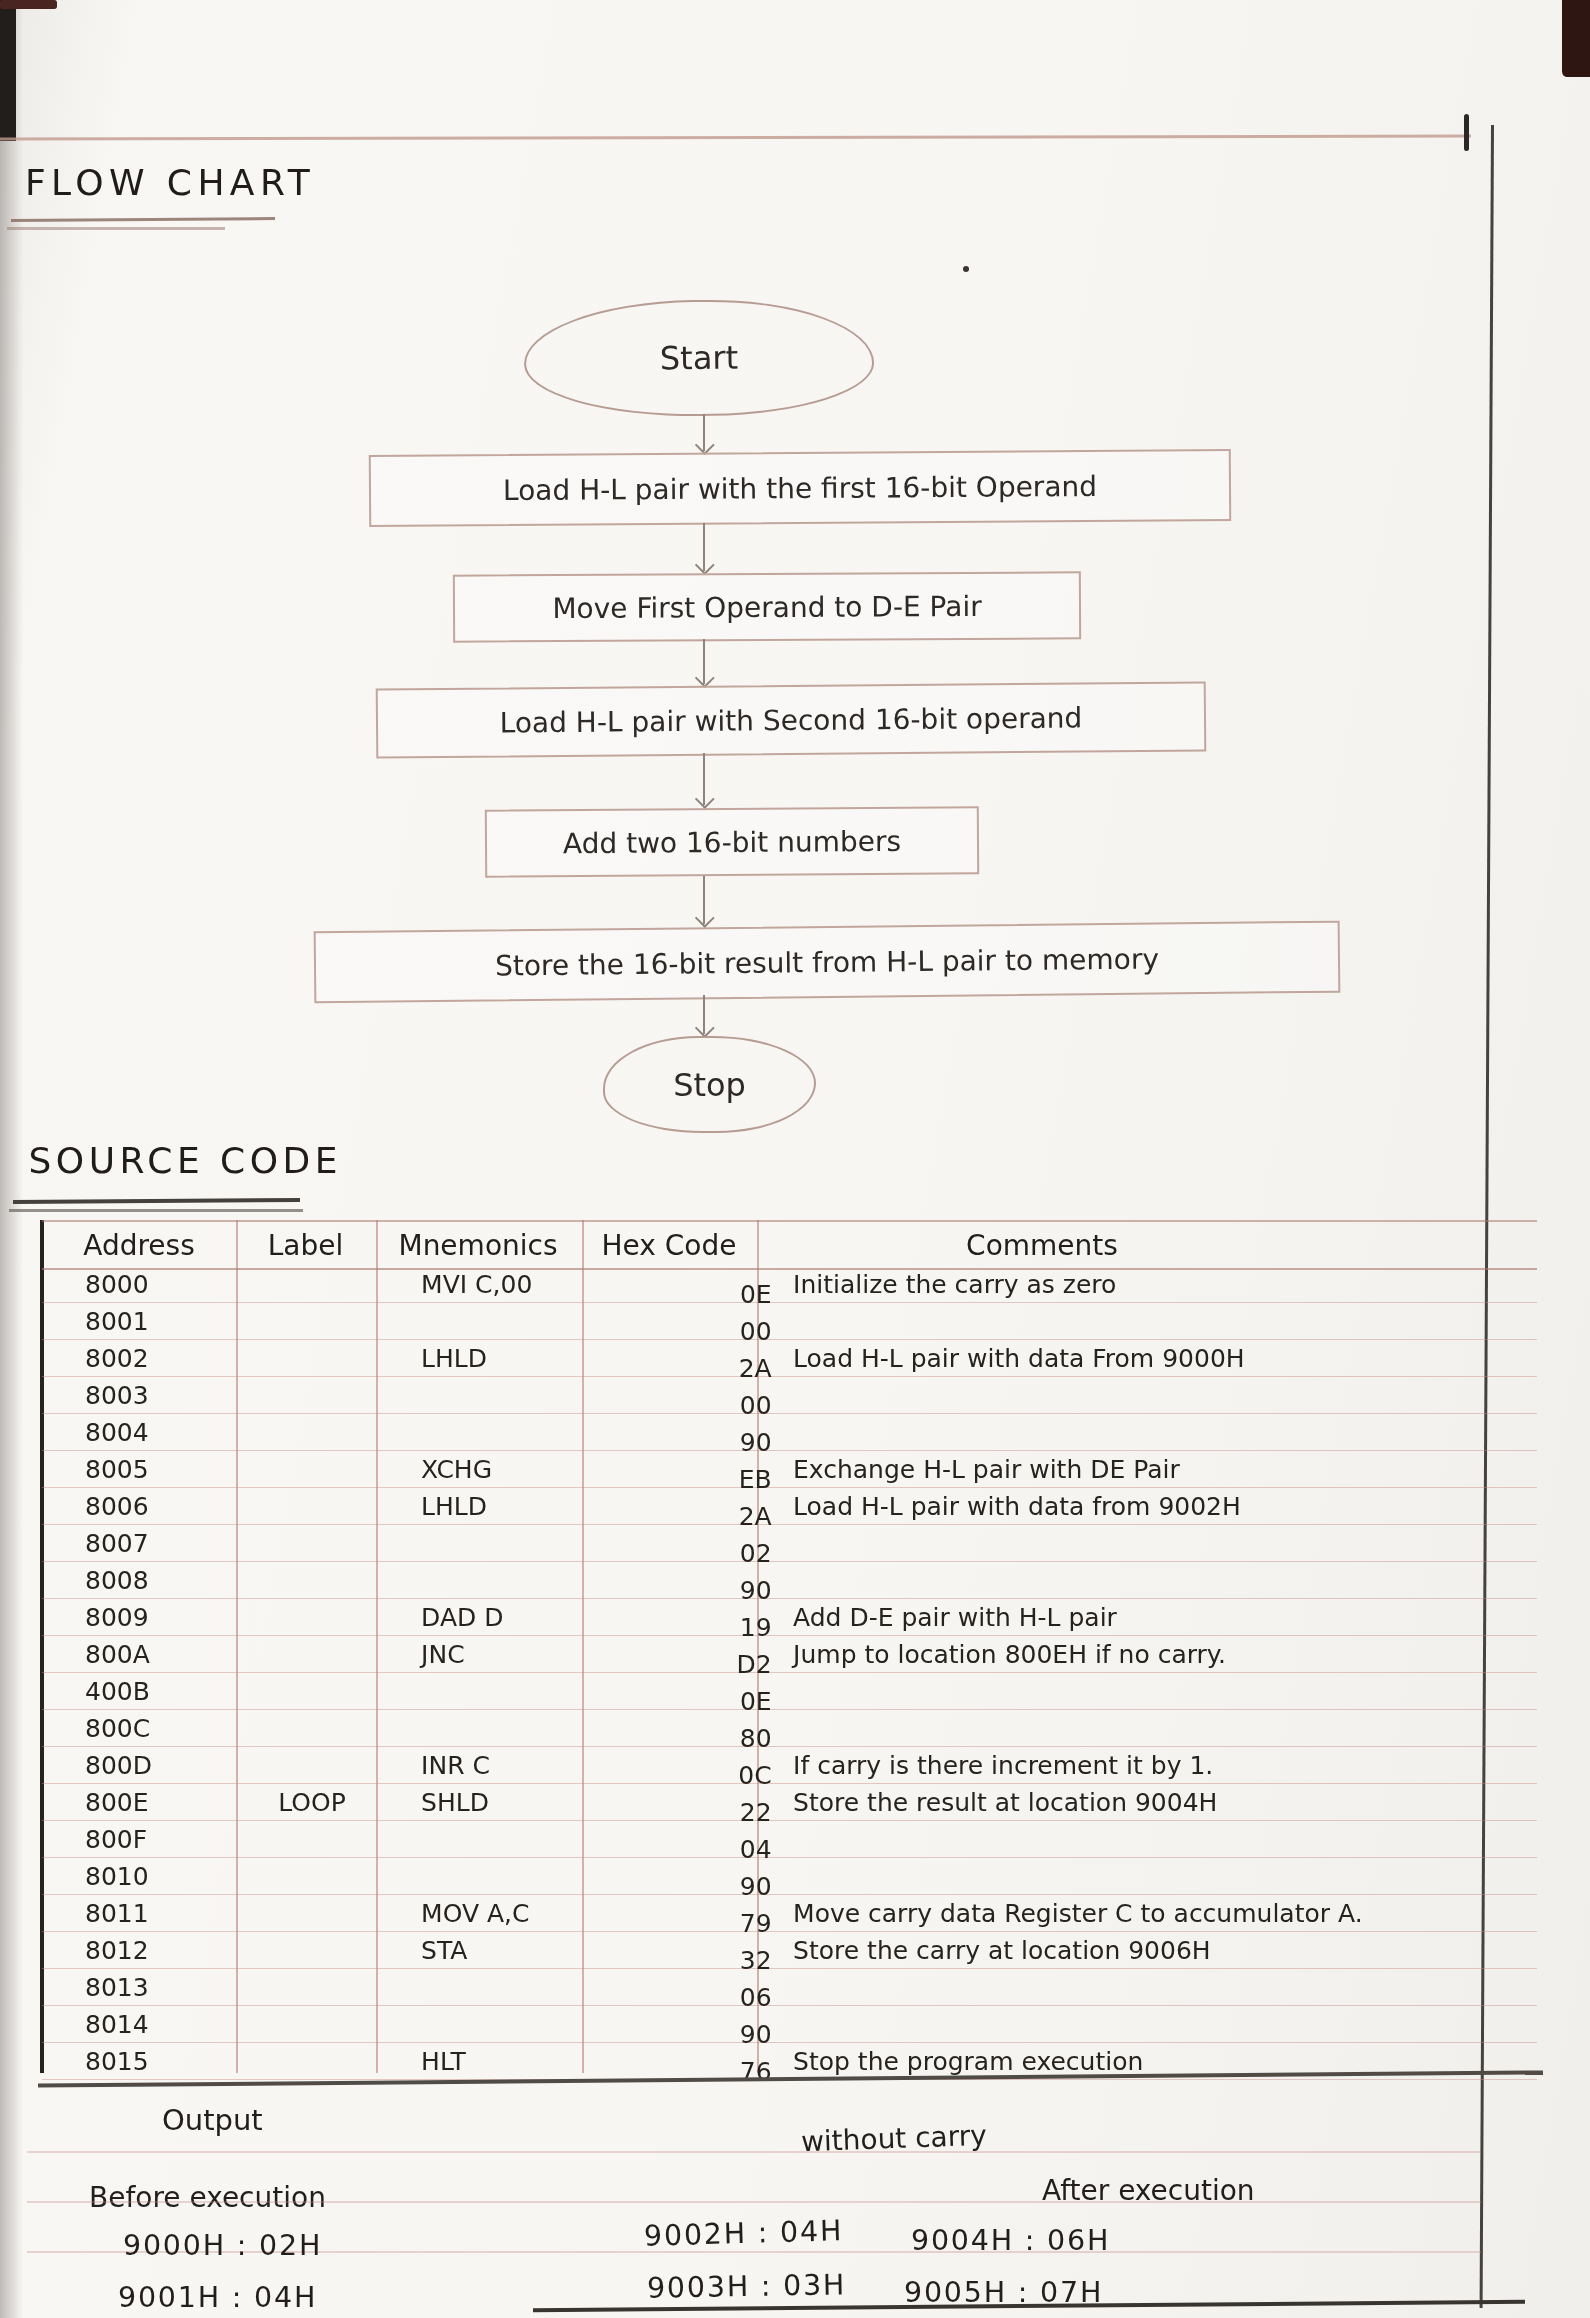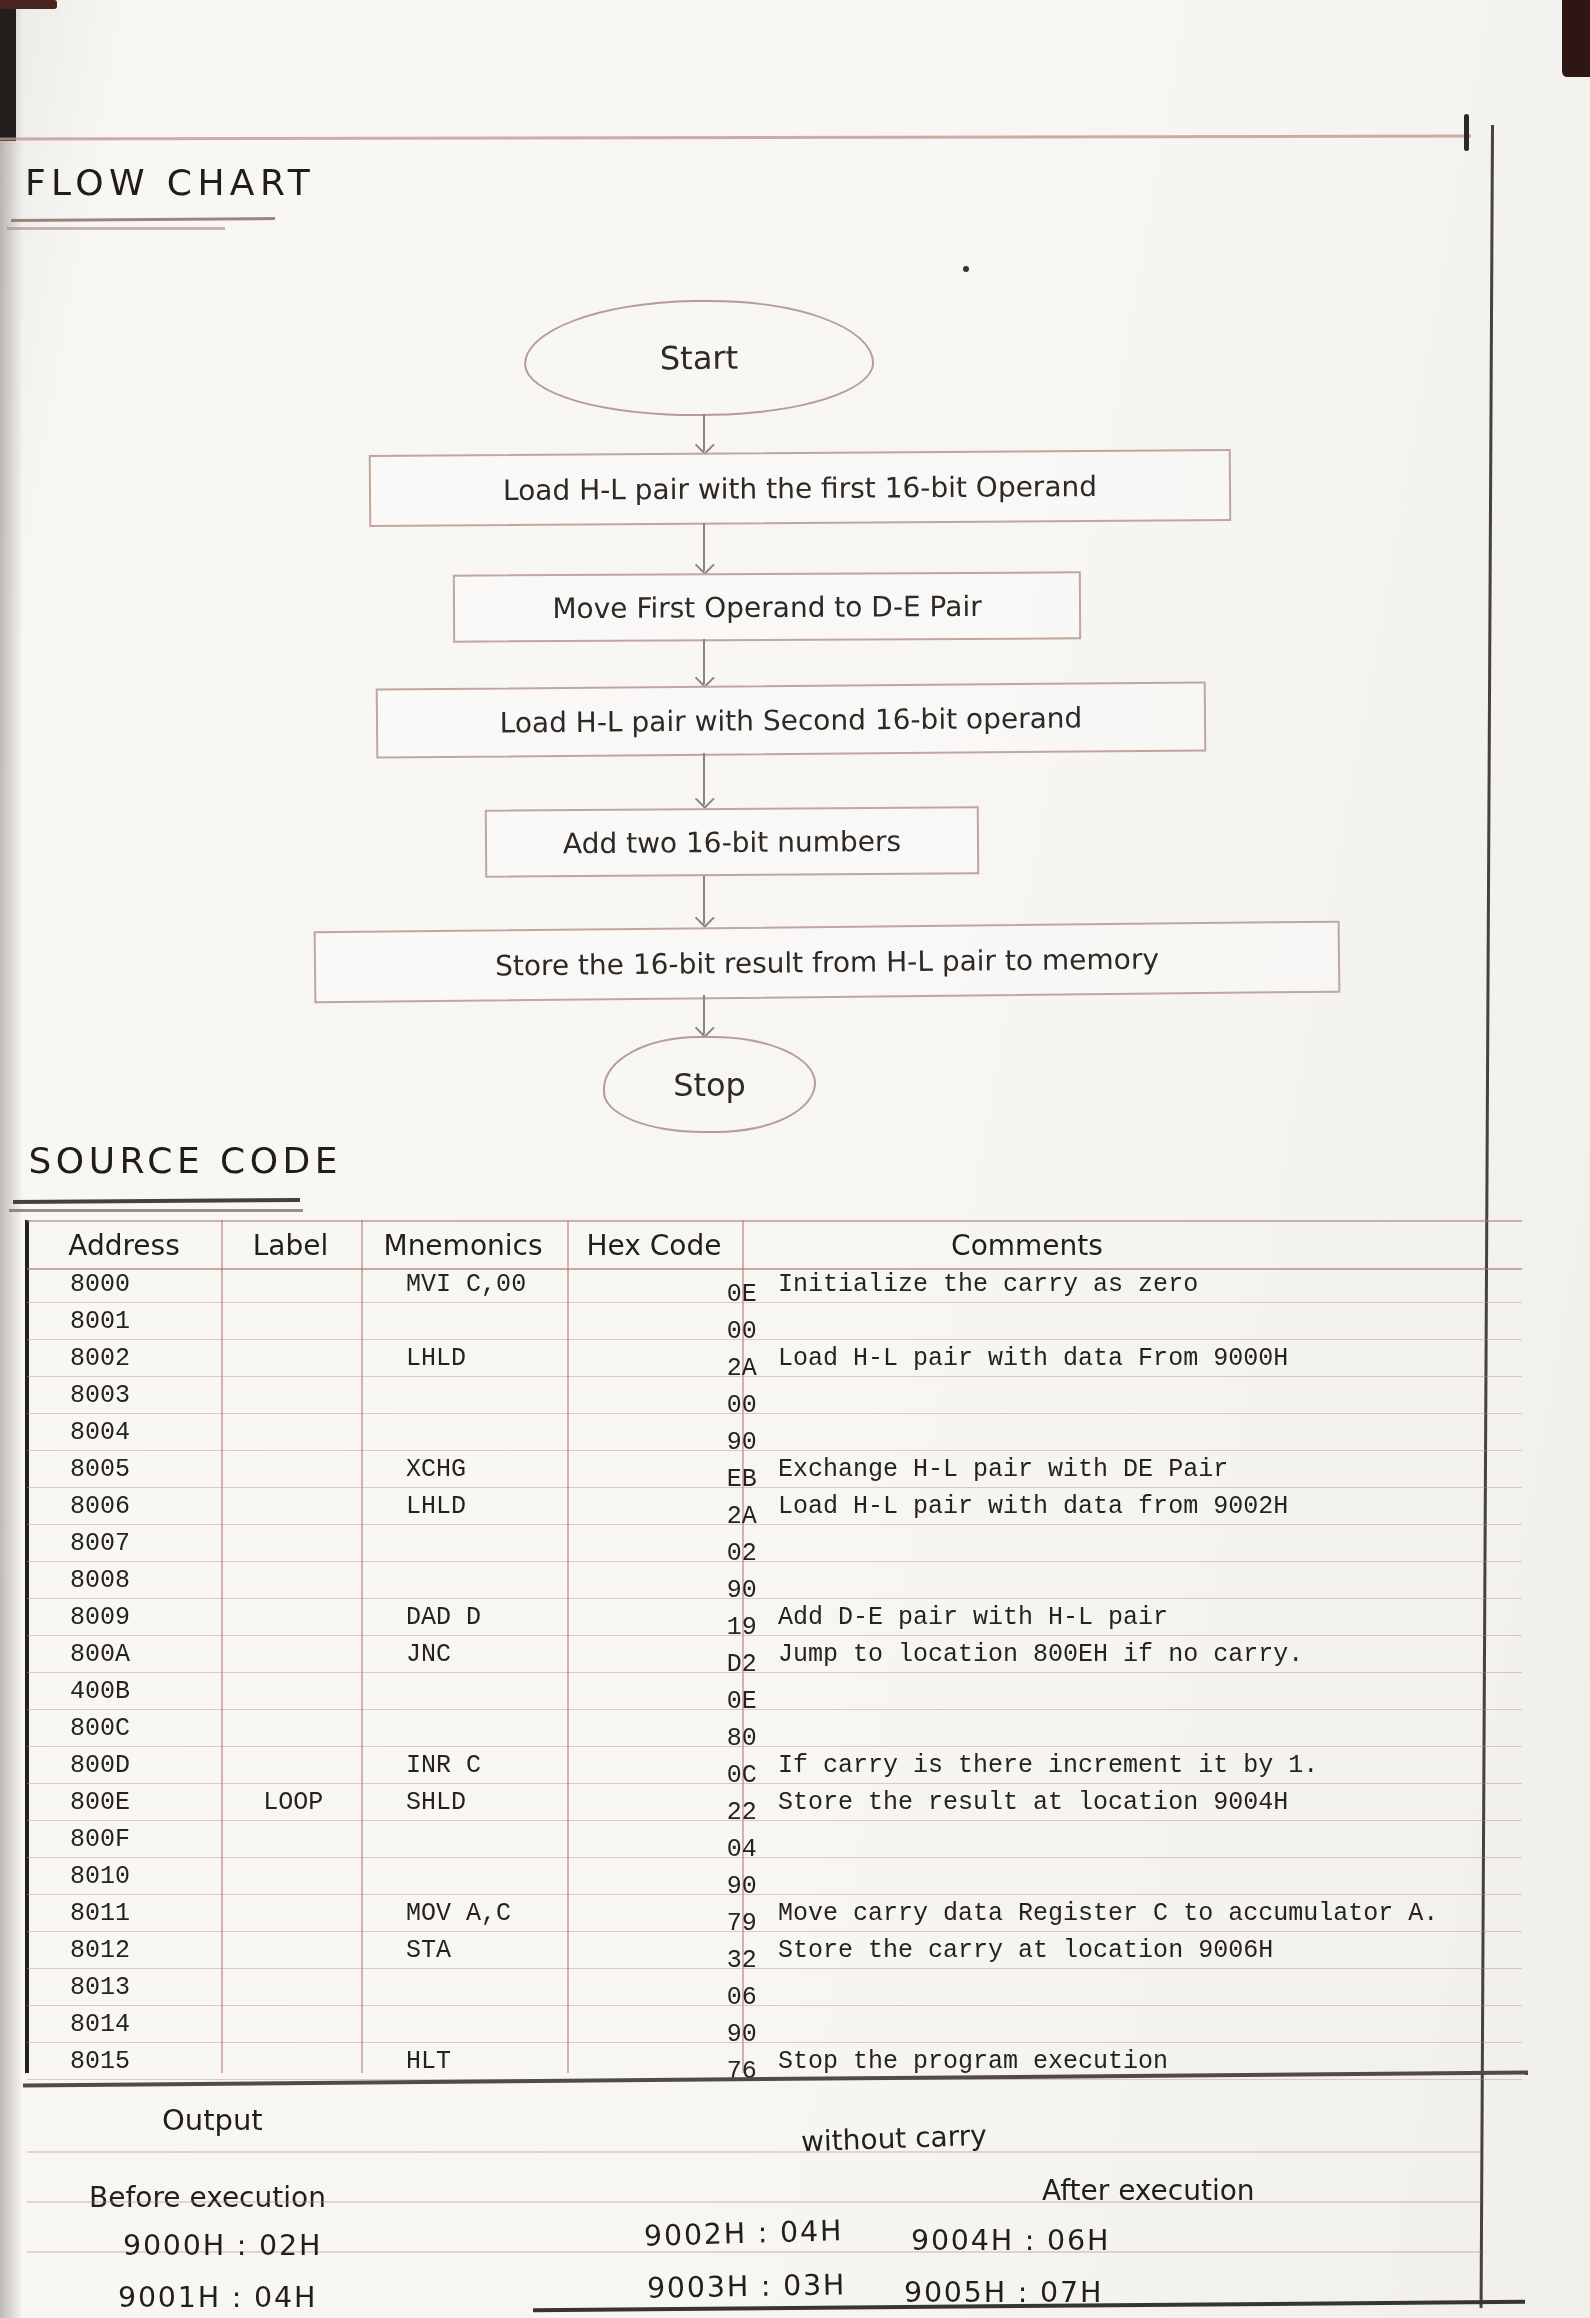--- a/index.html
+++ b/index.html
@@ -40,32 +40,32 @@
   .varrow{width:0;border-left:2.7px solid #8f837b;}
   .varrow::after{content:"";position:absolute;left:-7.1px;bottom:-0.9px;width:11.6px;height:11.6px;
     border-right:2.7px solid #8f837b;border-bottom:2.7px solid #8f837b;transform:rotate(45deg);}
   .a1{left:703px;top:414px;height:37px;}
   .a2{left:703px;top:523px;height:48px;}
   .a3{left:703px;top:639px;height:45px;}
   .a4{left:703px;top:753px;height:52px;}
   .a5{left:703px;top:876px;height:48px;}
   .a6{left:703px;top:995px;height:39px;}
   
-  .srctable{left:27px;top:1220px;width:1495px;height:853px;}
+  .srctable{left:42px;top:1220px;width:1495px;height:853px;}
   .vline{position:absolute;top:0;height:100%;width:1.8px;background:#cba49b;opacity:.85;}
   .v0{left:-1.8px;width:3.6px;background:#26231f;opacity:1;}
   .v1{left:194px;} .v2{left:334px;} .v3{left:540px;} .v4{left:715px;}
   .thead{position:absolute;left:0;top:0;width:100%;height:46px;display:flex;align-items:center;
     font-size:28px;color:#211e1b;border-top:2.7px solid rgba(170,120,110,.55);border-bottom:2.7px solid rgba(170,120,110,.6);}
   .hc{text-align:center;}
   .hc0{width:194px;} .hc1{width:139px;} .hc2{width:206px;} .hc3{width:176px;}
   .hc4{width:779px;padding-right:223px;box-sizing:border-box;padding-left:14px;}
   .rows{position:absolute;left:0;top:46px;width:100%;}
   .trow{display:flex;height:36px;align-items:center;border-bottom:1.8px solid rgba(200,140,130,.45);
-    font-size:25px;color:#26231f;font-family:Liberation Mono, monospace;}
+    font-size:25px;color:#26231f;}
   .tc{box-sizing:border-box;white-space:nowrap;overflow:visible;}
   .c0{width:194px;padding-left:43px;}
   .c1{width:165px;padding-left:45px;}
   .c2{width:206px;padding-left:25px;}
   .c3{width:176px;text-align:right;margin-top:20px;}
   .c4{width:779px;padding-left:21.4px;}
   .table-bottom{position:absolute;left:-3.6px;bottom:-7.1px;width:1505px;height:3.6px;background:#514b46;transform:rotate(-0.5deg);}
   
   .hw{color:#211e1b;white-space:nowrap;}
   .out-title{left:162px;top:2103px;font-size:29px;}

